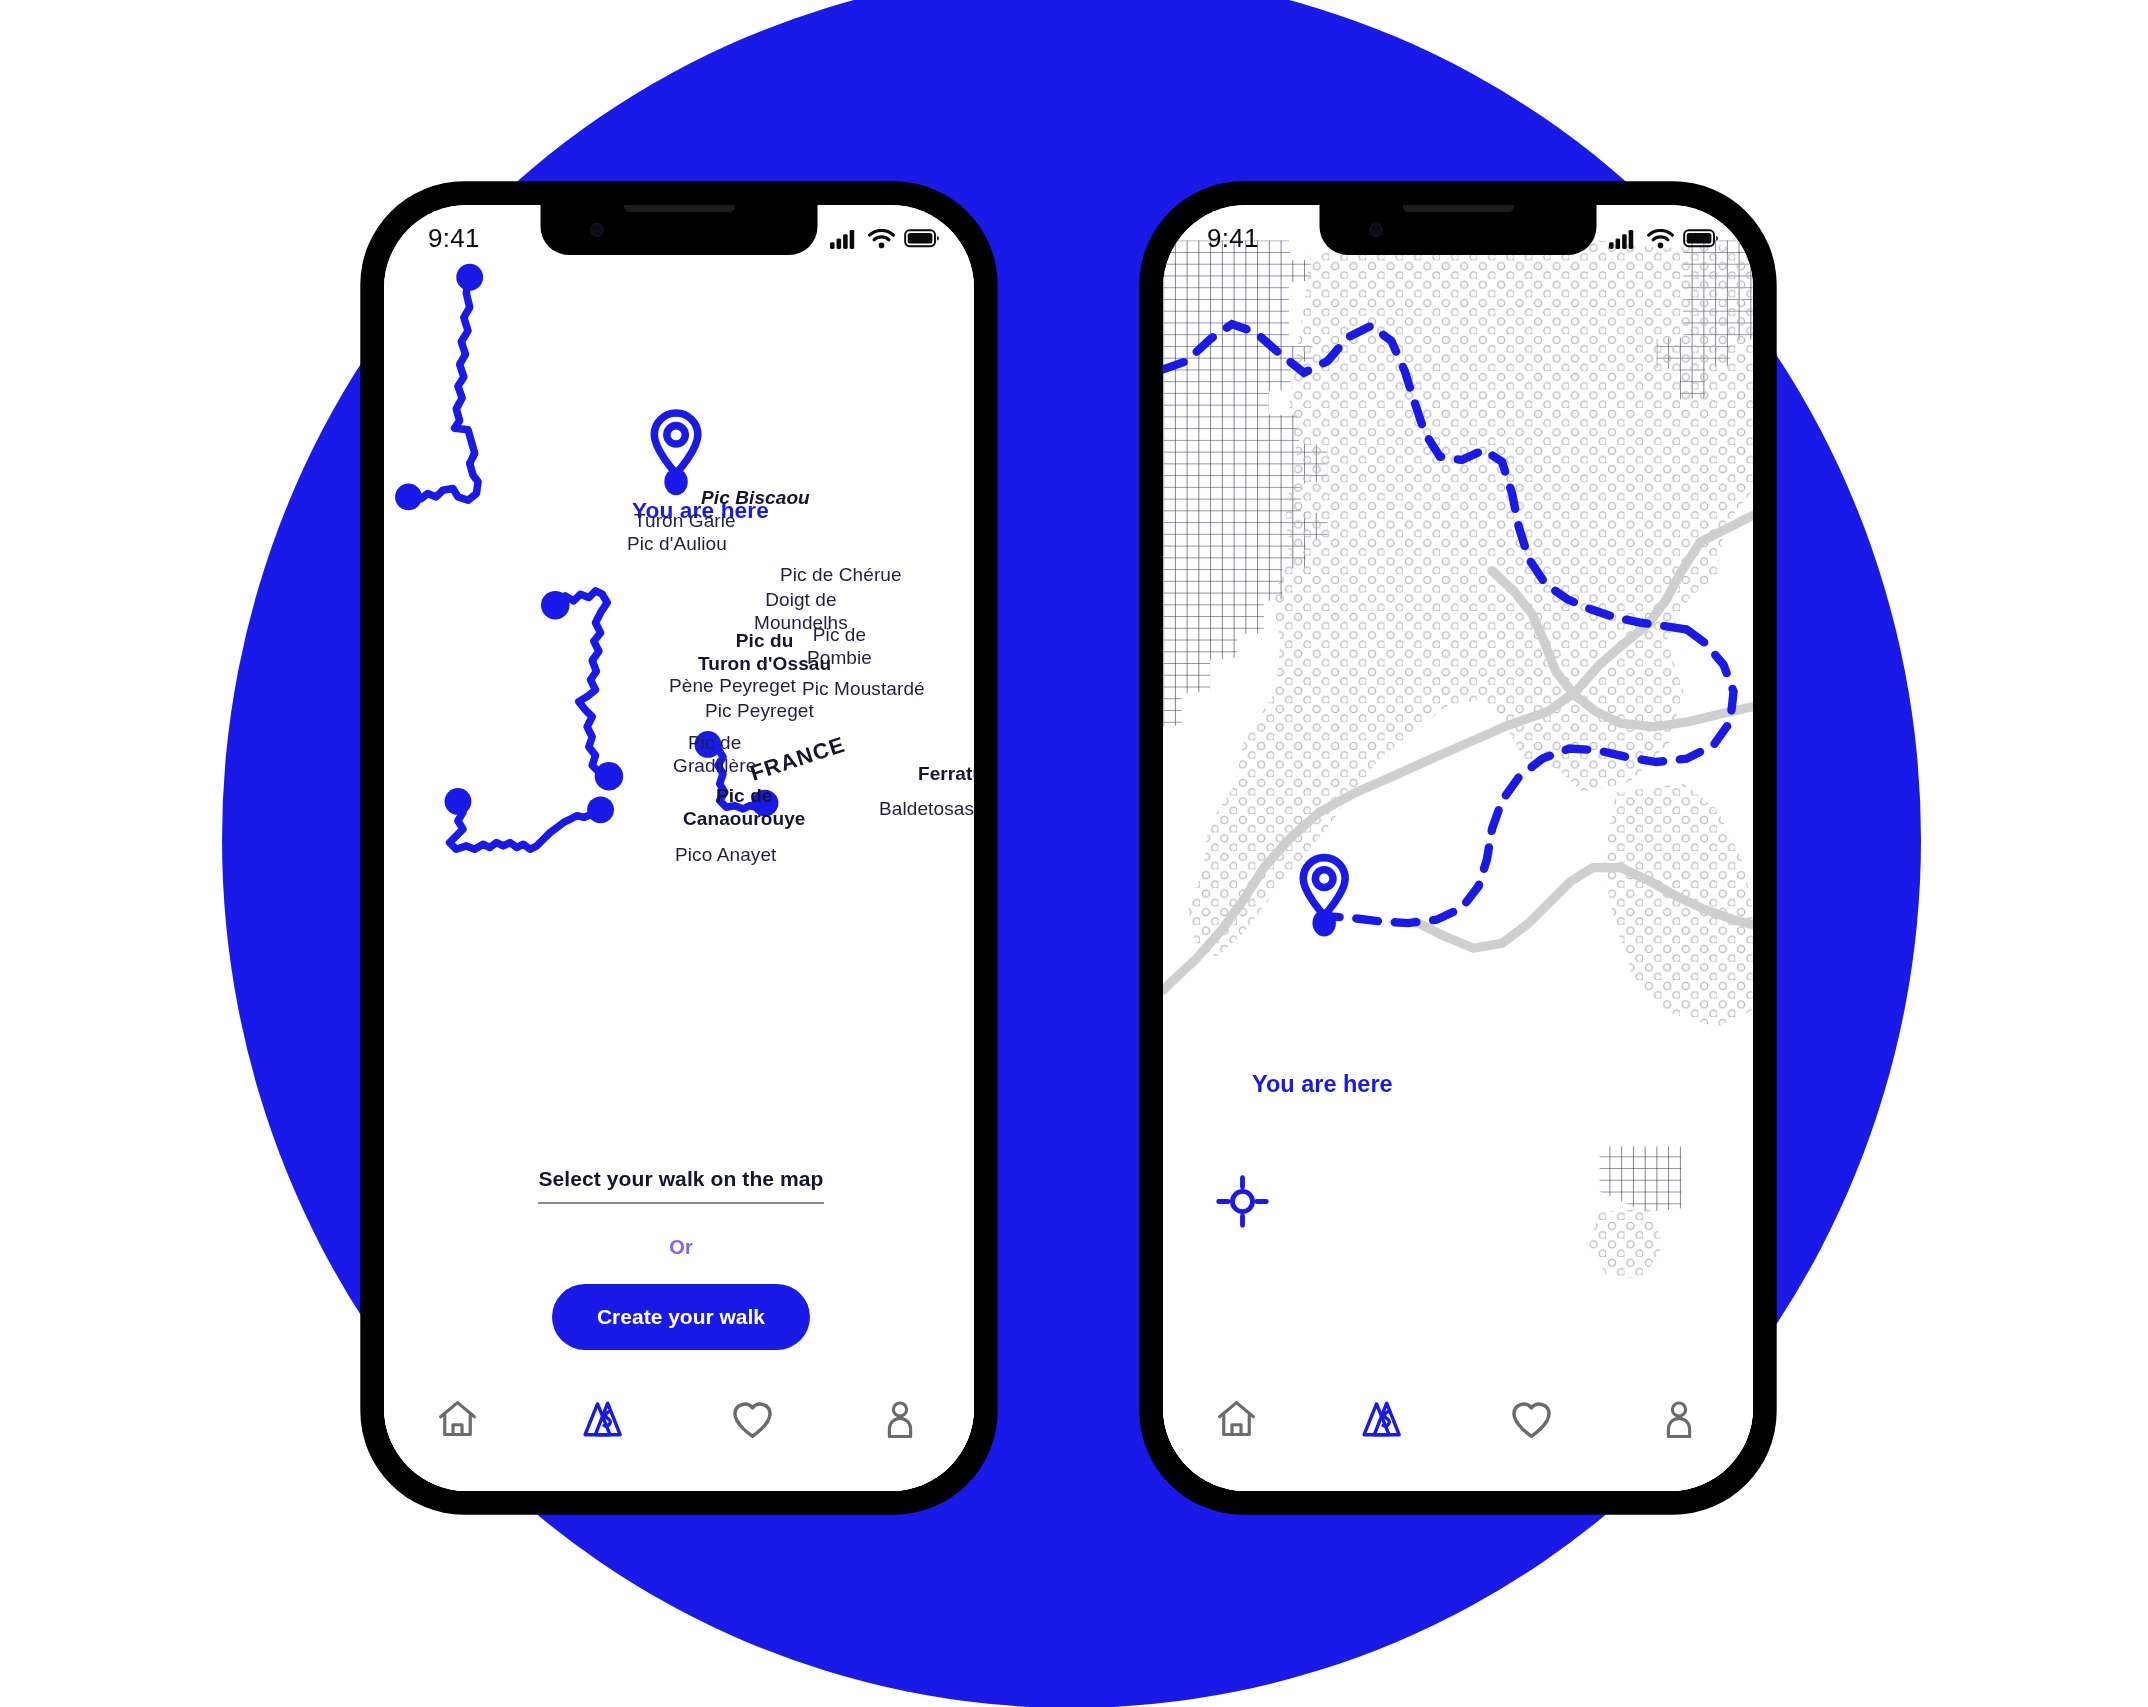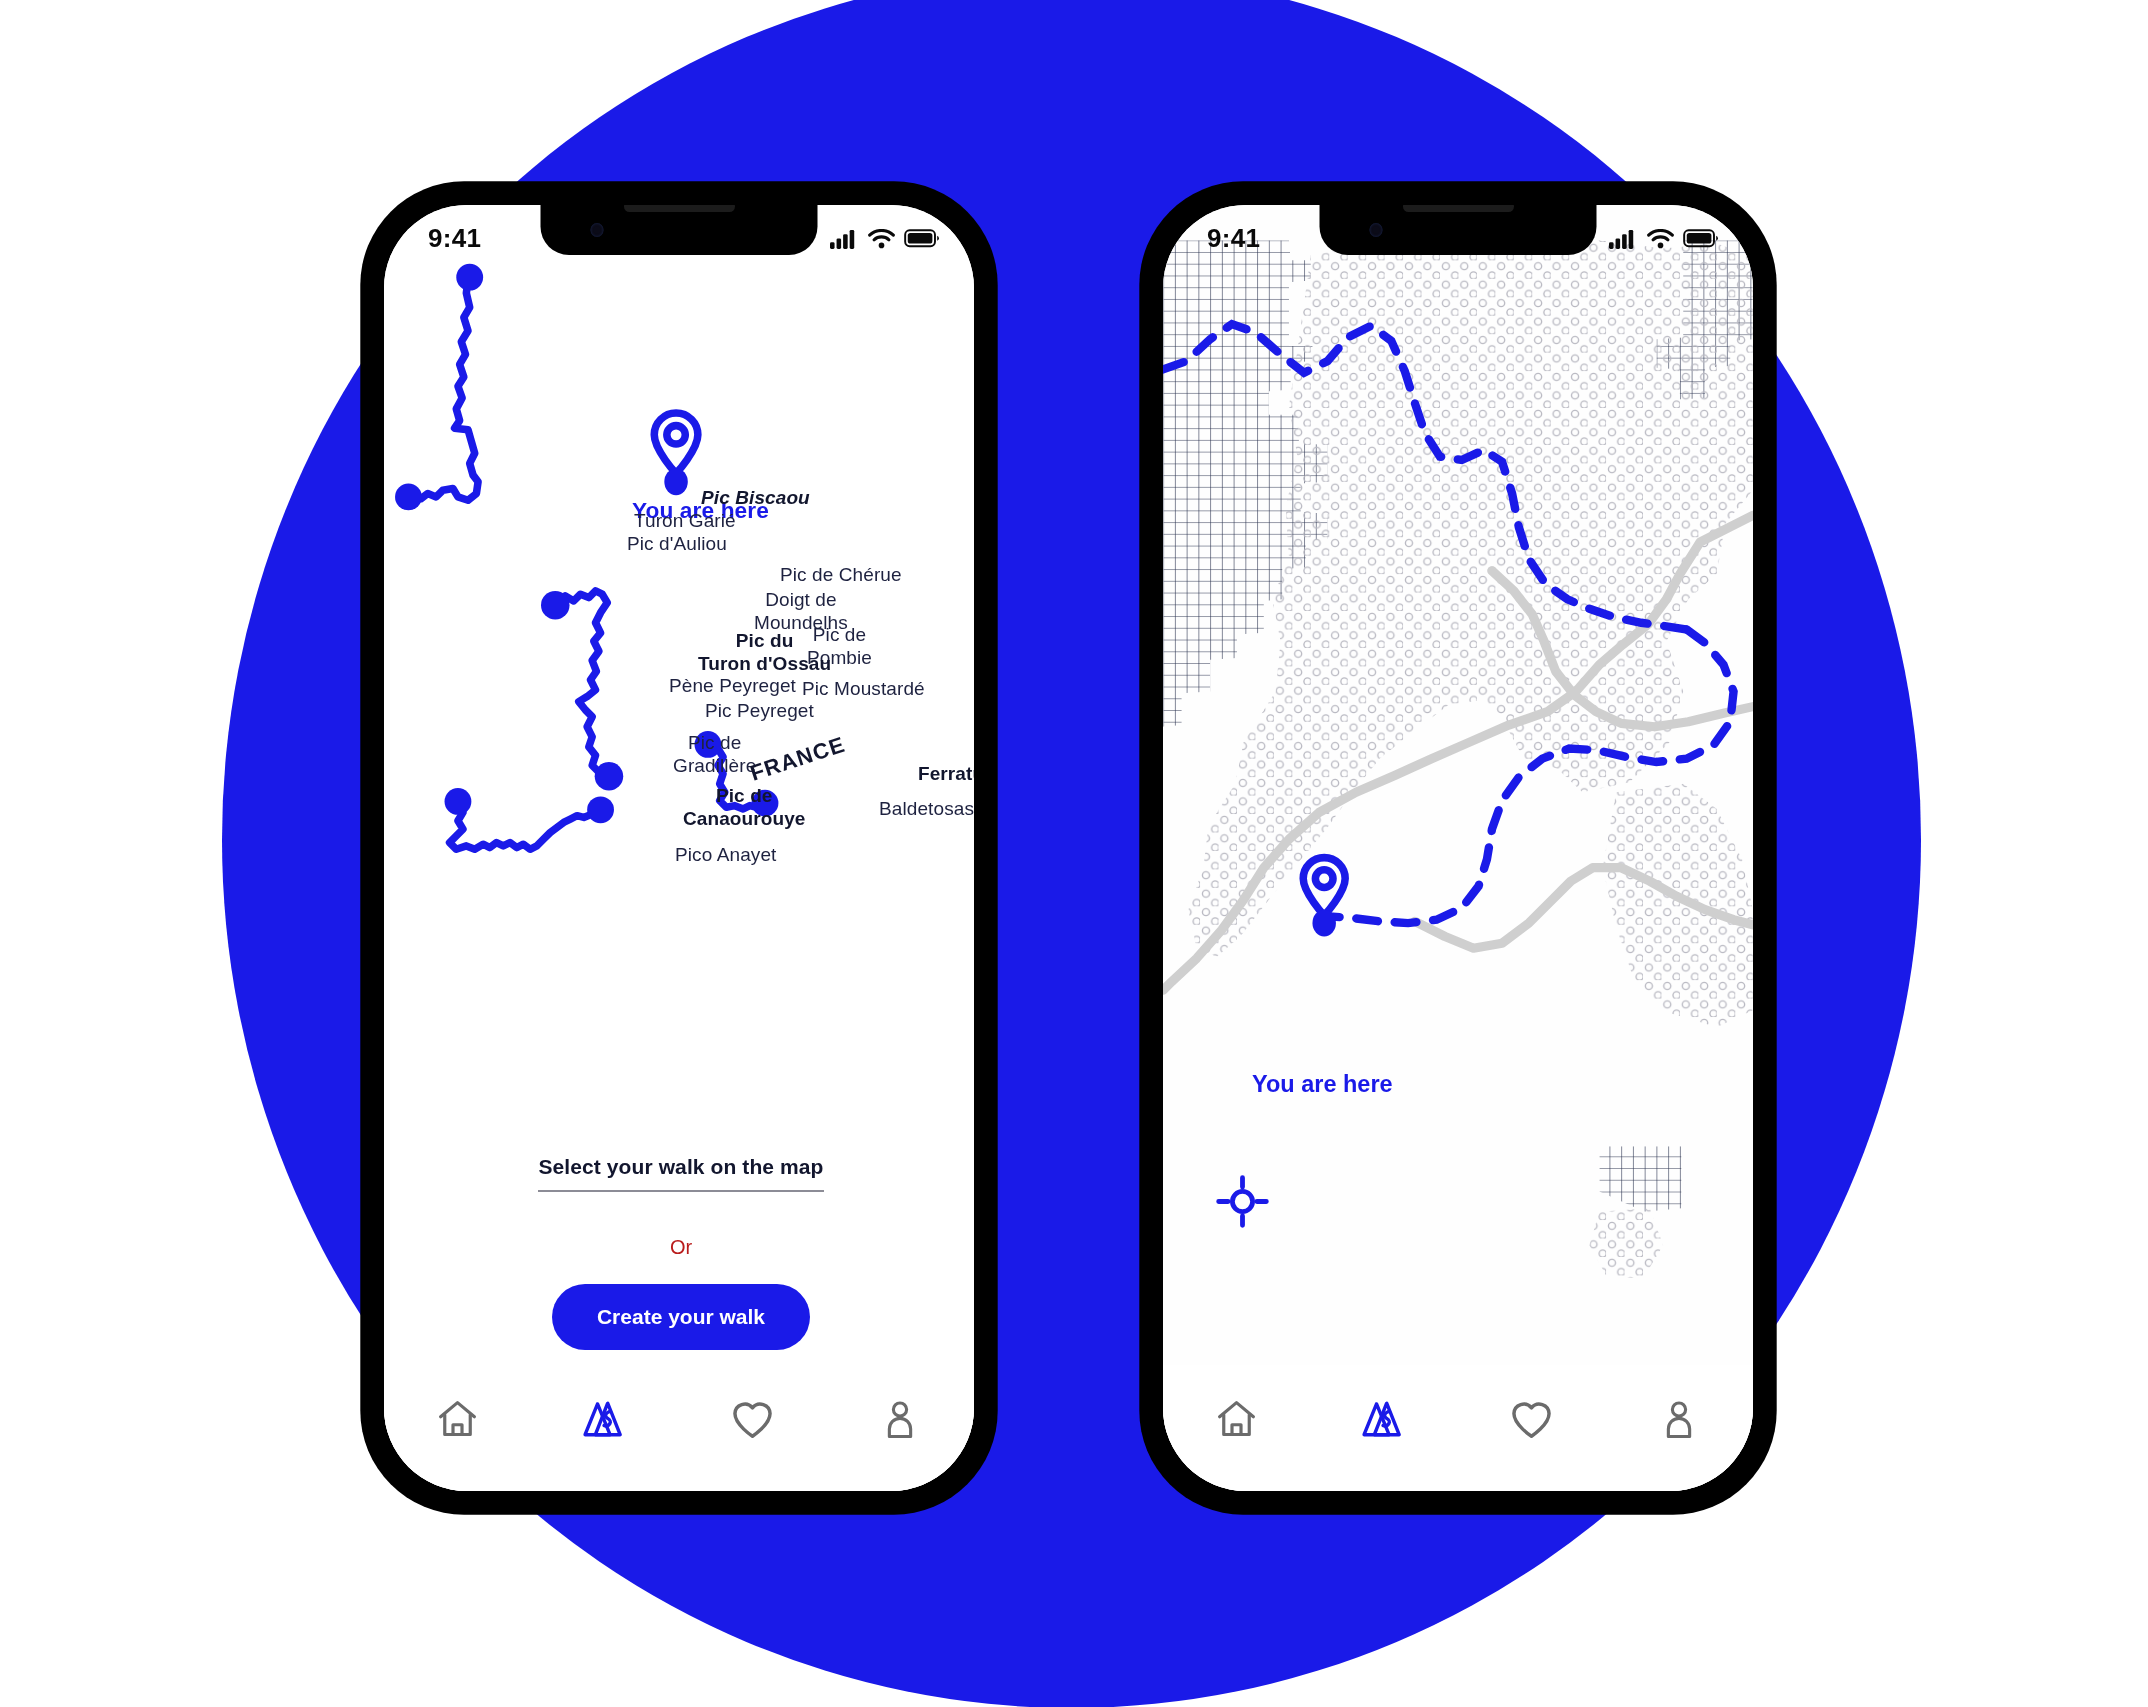--- a/index.html
+++ b/index.html
@@ -82,21 +82,21 @@
     width: 100%; height: 59px;
     z-index: 45;
     display: flex;
     align-items: center;
     justify-content: space-between;
     padding: 8.4px 35px 0 44px;
     pointer-events: none;
   }
   .clock {
     font-size: 26px;
-    font-weight: 700;
+    font-weight: 400;
     color: #0a0a0a;
     letter-spacing: 0.3px;
   }
   .sb-right { display: flex; align-items: center; gap: 9.2px; }
 
   
   .map-left { position: absolute; inset: 0; background: #fff; }
   .map-left svg { position: absolute; left: 0; top: 0; }
 
   .lbl {
@@ -134,24 +134,24 @@
     display: inline-block;
     font-size: 21px;
     font-weight: 700;
     color: #12162e;
     padding-bottom: 11px;
     border-bottom: 2.5px solid #8c8c96;
     letter-spacing: 0.1px;
     cursor: pointer;
   }
   .or-text {
-    margin-top: 44px;
+    margin-top: 32px;
     font-size: 20px;
-    font-weight: 400;
-    color: #b91c1c;
+    font-weight: 700;
+    color: #8b5cf6;
   }
   .create-btn {
     margin-top: 25px;
     display: inline-block;
     background: #1a1ae8;
     color: #fff;
     font-size: 21px;
     font-weight: 700;
     padding: 21px 45px;
     border-radius: 37px;

